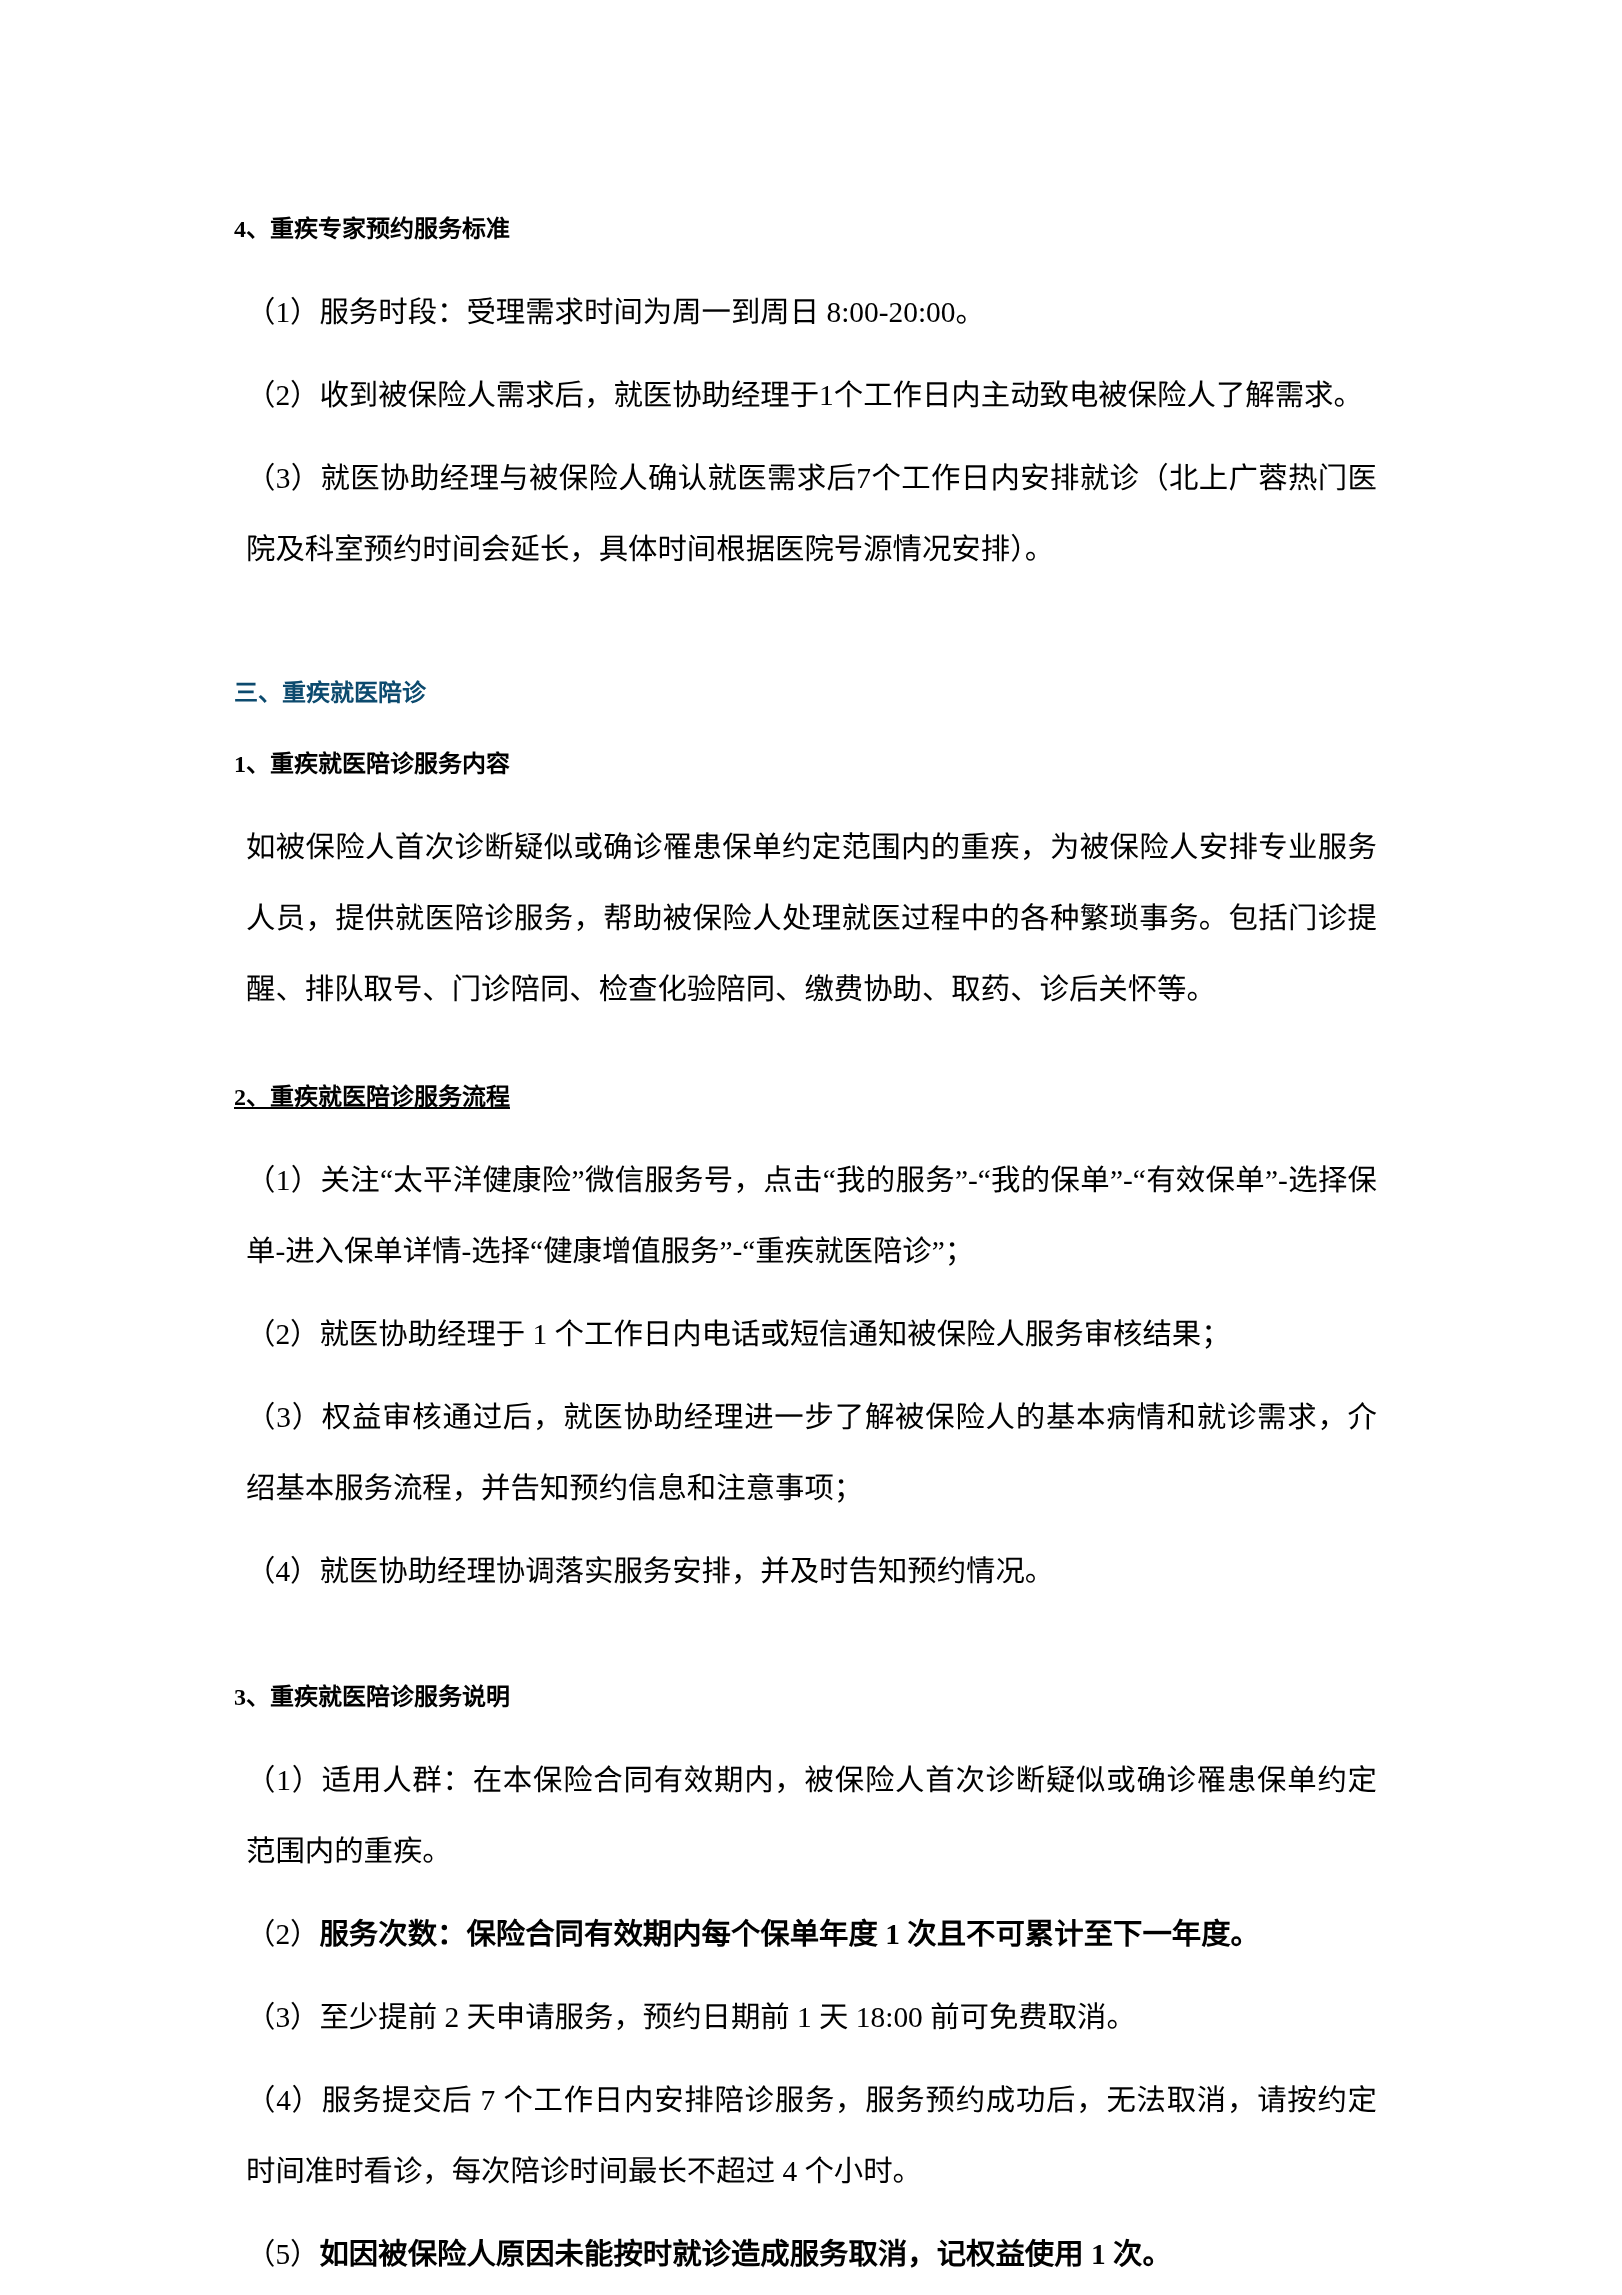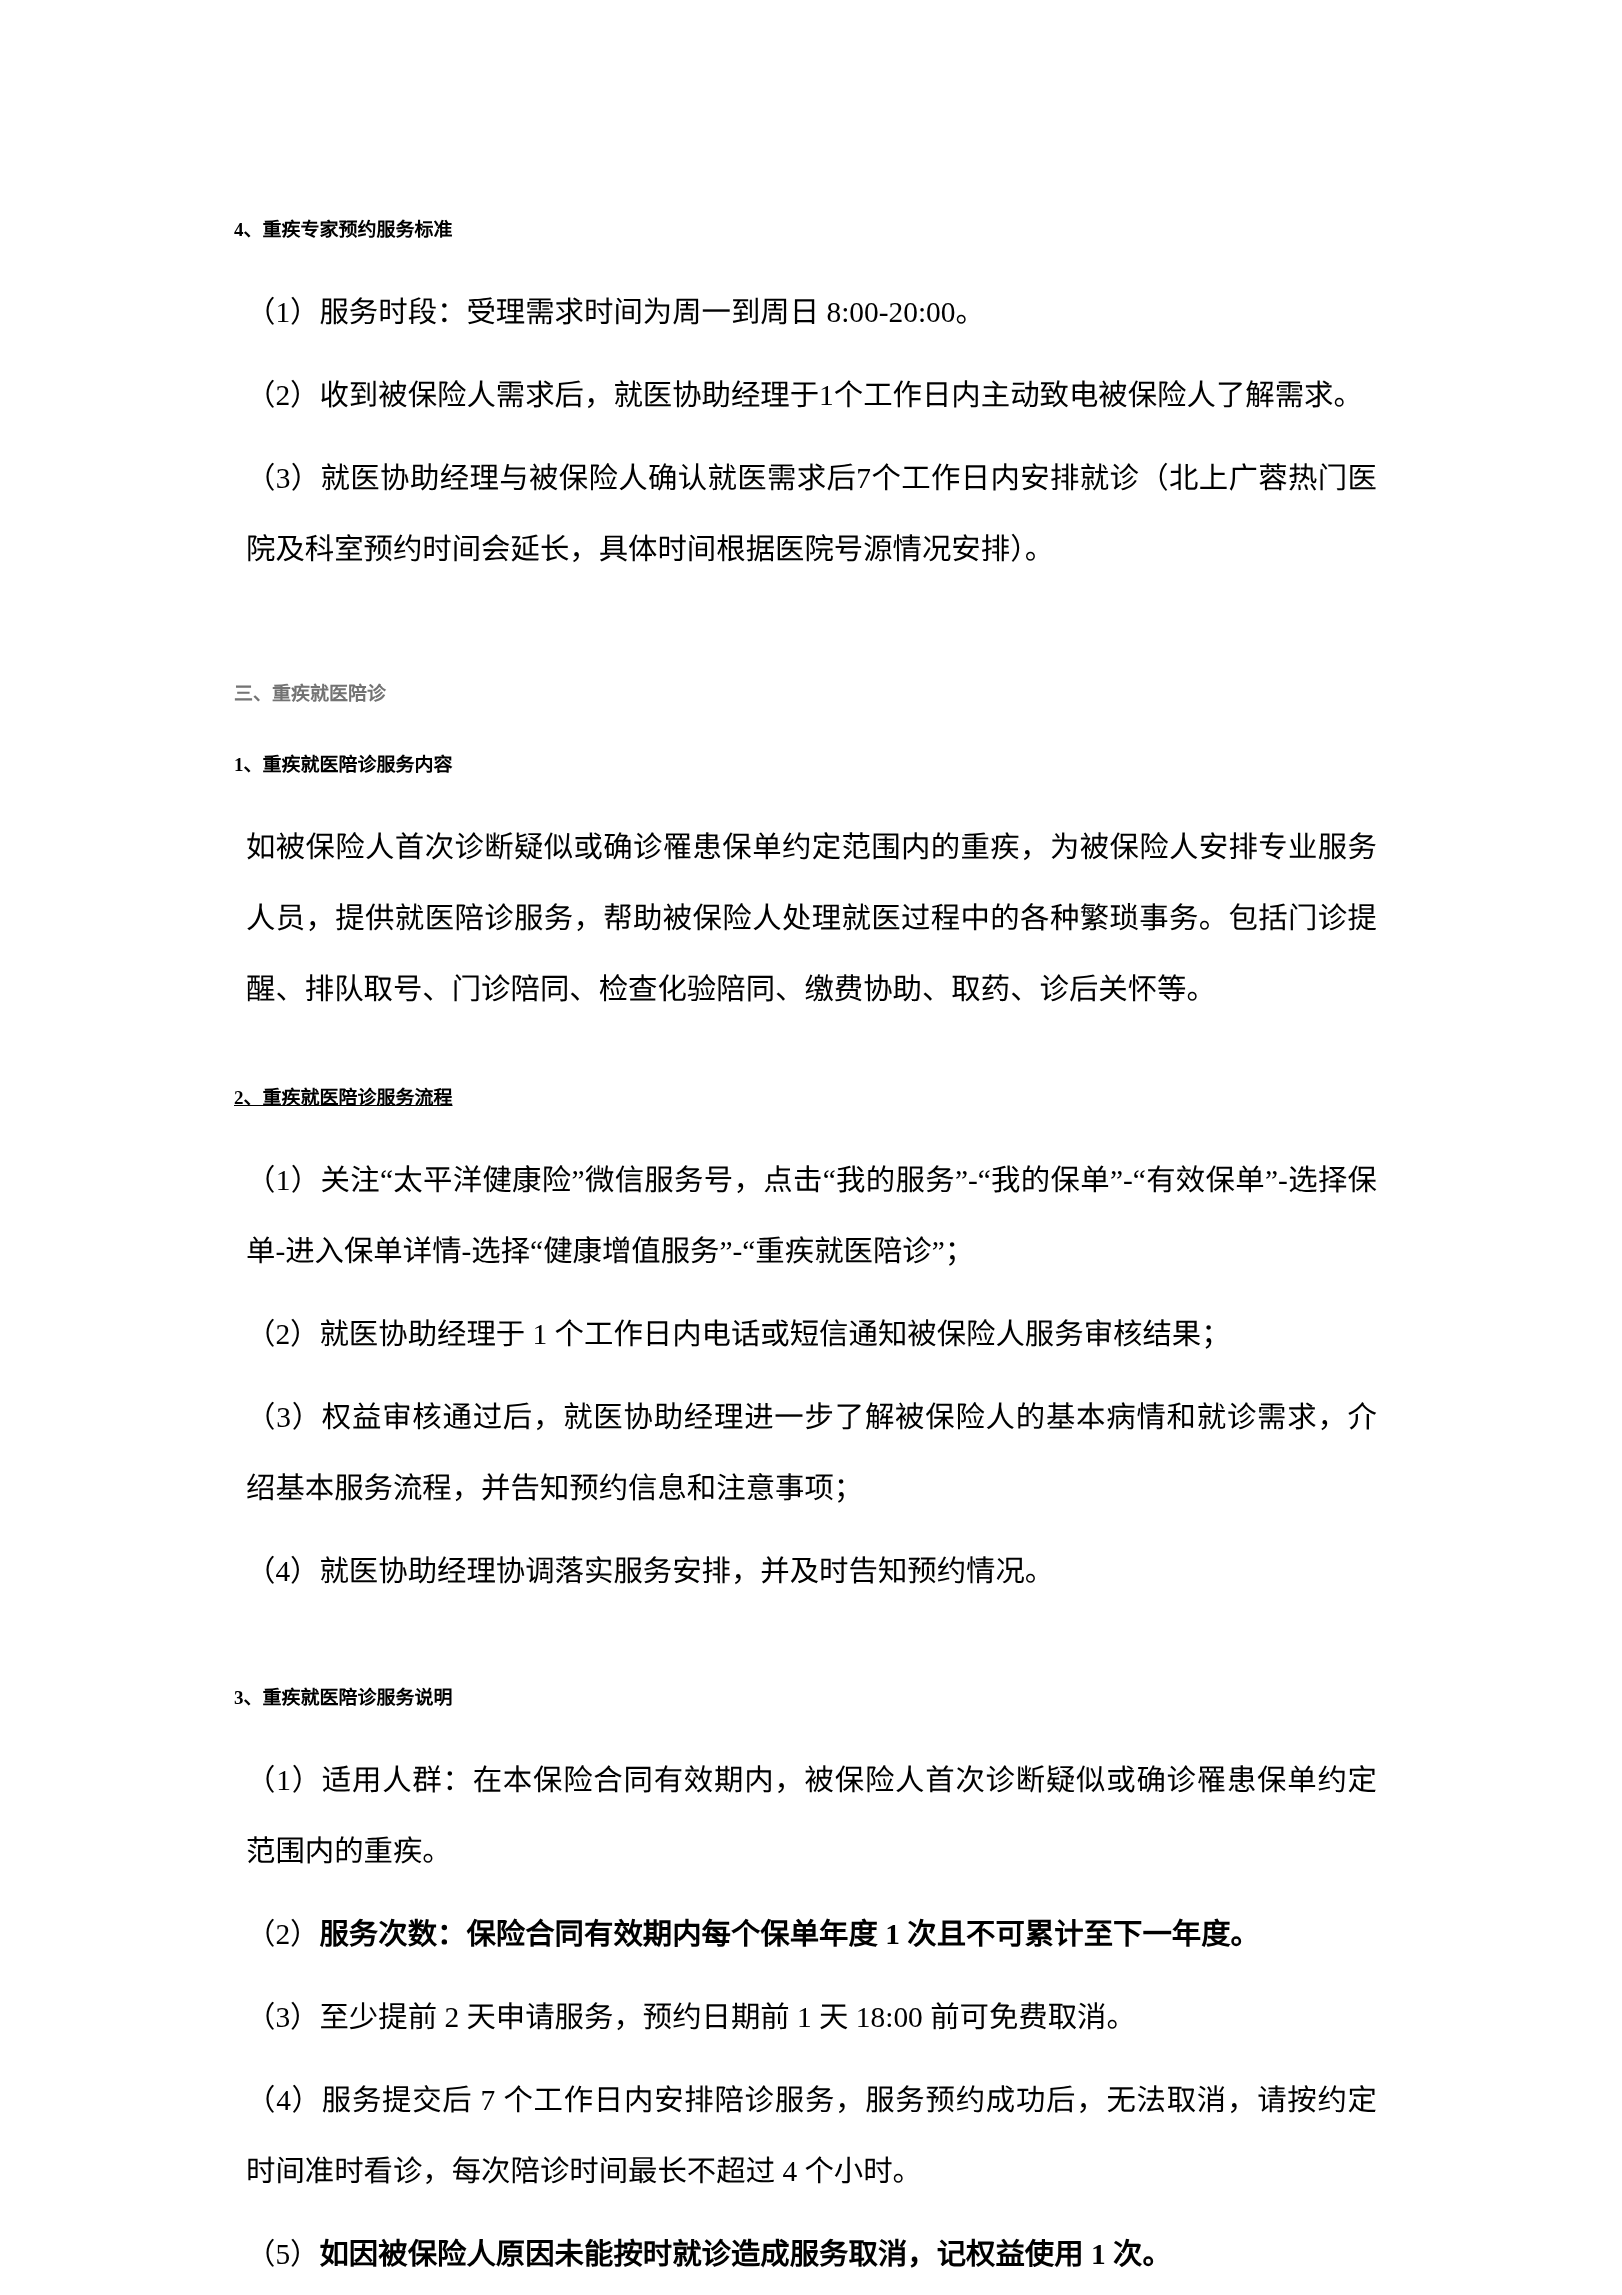--- a/index.html
+++ b/index.html
@@ -20,26 +20,26 @@
     color: #000000;
     overflow: hidden;
   }
   .para {
     margin: 12px;
     text-align: justify;
   }
   .heading {
     margin: 0;
     font-weight: bold;
-    font-size: 19px;
+    font-size: 24px;
     line-height: 71px;
     text-align: left;
   }
   .heading-blue {
-    color: #737373;
+    color: #0c4a6e;
     margin-top: 73px;
   }
   .gap-before-process {
     margin-top: 37px;
     text-decoration: underline;
   }
   .gap-before-notes {
     margin-top: 55px;
   }
   .bold-run {

